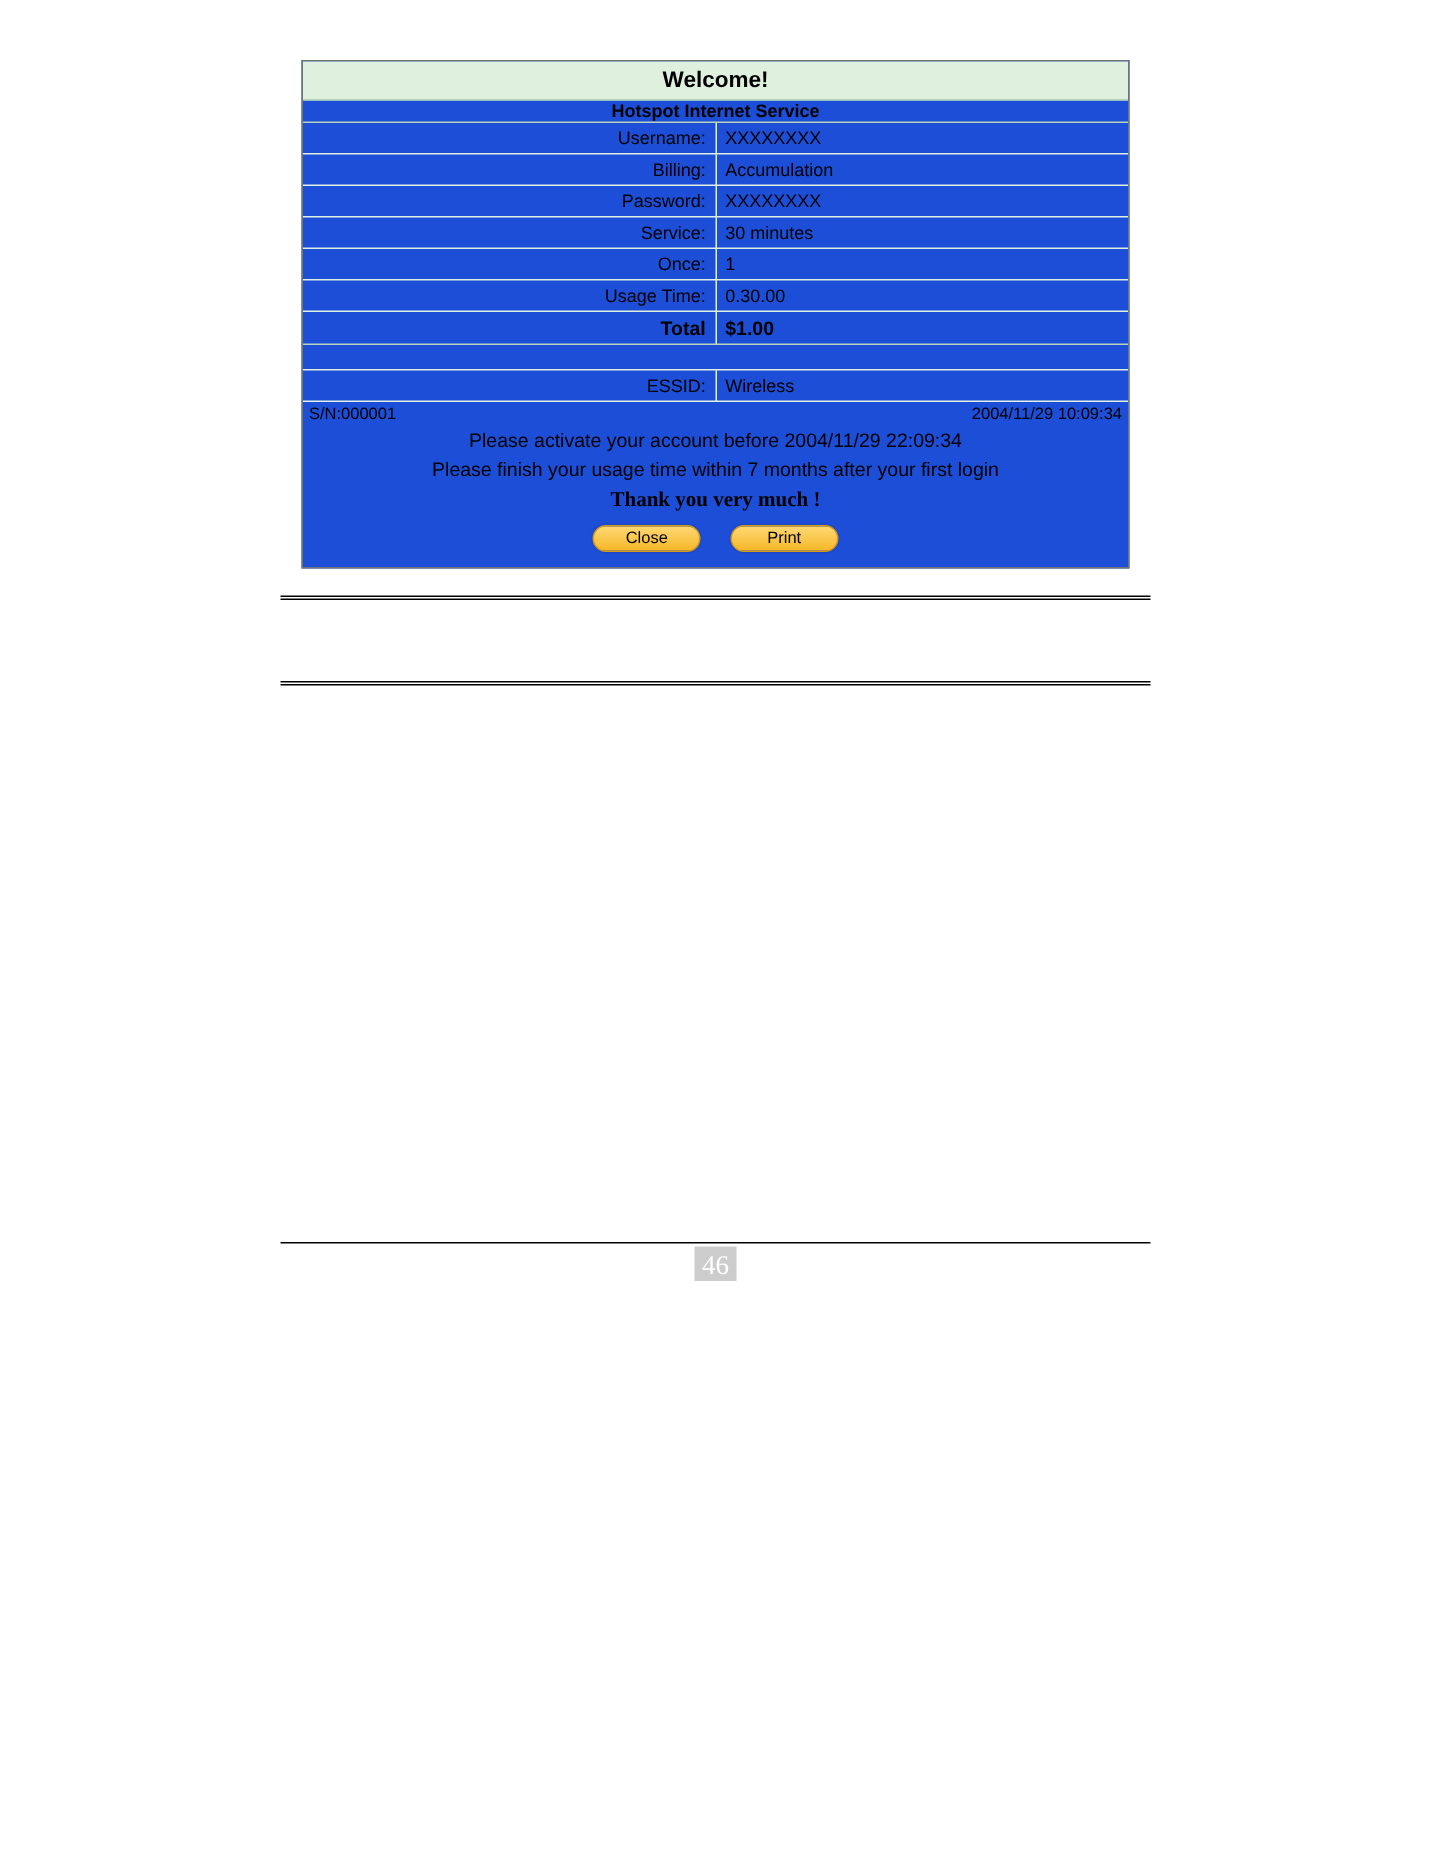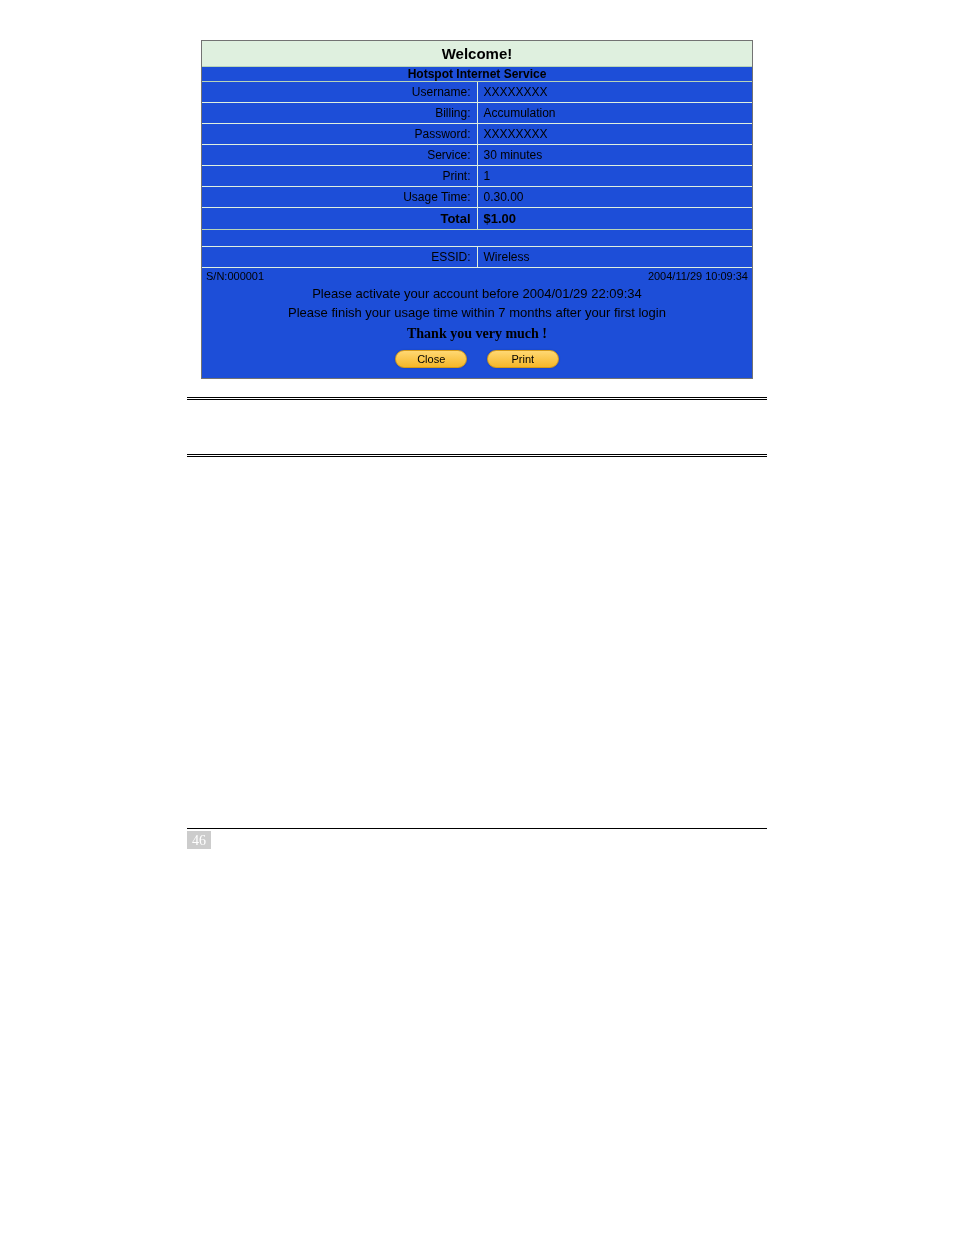--- a/index.html
+++ b/index.html
@@ -116,22 +116,23 @@
     line-height: 1.55;
     color: #ffffff;
     padding-top: 6px;
   }
   .body-text p { margin: 6px 0; }
   .body-text b { font-family: Arial, sans-serif; font-size: 13px; }
   .page-num {
     width: 580px;
     margin: 20px auto 0 auto;
     border-top: 1px solid #000;
+    text-align: center;
     font-family: "Times New Roman", serif;
-    font-size: 14px;
+    font-size: 18px;
     padding-top: 4px;
   }
   .page-num span {
     background: #ccc;
     padding: 2px 5px;
     color: #ffffff;
   }
 </style>
 </head>
 <body>
@@ -154,21 +155,21 @@
       </tr>
       <tr>
         <td class="label">Password:</td>
         <td>XXXXXXXX</td>
       </tr>
       <tr>
         <td class="label">Service:</td>
         <td>30 minutes</td>
       </tr>
       <tr>
-        <td class="label">Print:</td>
+        <td class="label">Once:</td>
         <td>1</td>
       </tr>
       <tr>
         <td class="label">Usage Time:</td>
         <td>0.30.00</td>
       </tr>
       <tr class="total">
         <td class="label">Total</td>
         <td>$1.00</td>
       </tr>
@@ -180,21 +181,21 @@
         <td>Wireless</td>
       </tr>
     </tbody>
       </table>
 
     <div class="sn-row">
       <span>S/N:000001</span>
       <span>2004/11/29 10:09:34</span>
     </div>
 
-    <div class="msg">Please activate your account before  2004/01/29 22:09:34</div>
+    <div class="msg">Please activate your account before  2004/11/29 22:09:34</div>
     <div class="msg">Please finish your usage time within 7 months after your first login</div>
     <div class="thank">Thank you very much !</div>
 
     <div class="btn-row">
       <span class="btn">Close</span>
       <span class="btn">Print</span>
     </div>
   </div>
 
   <div class="section-rule"></div>

